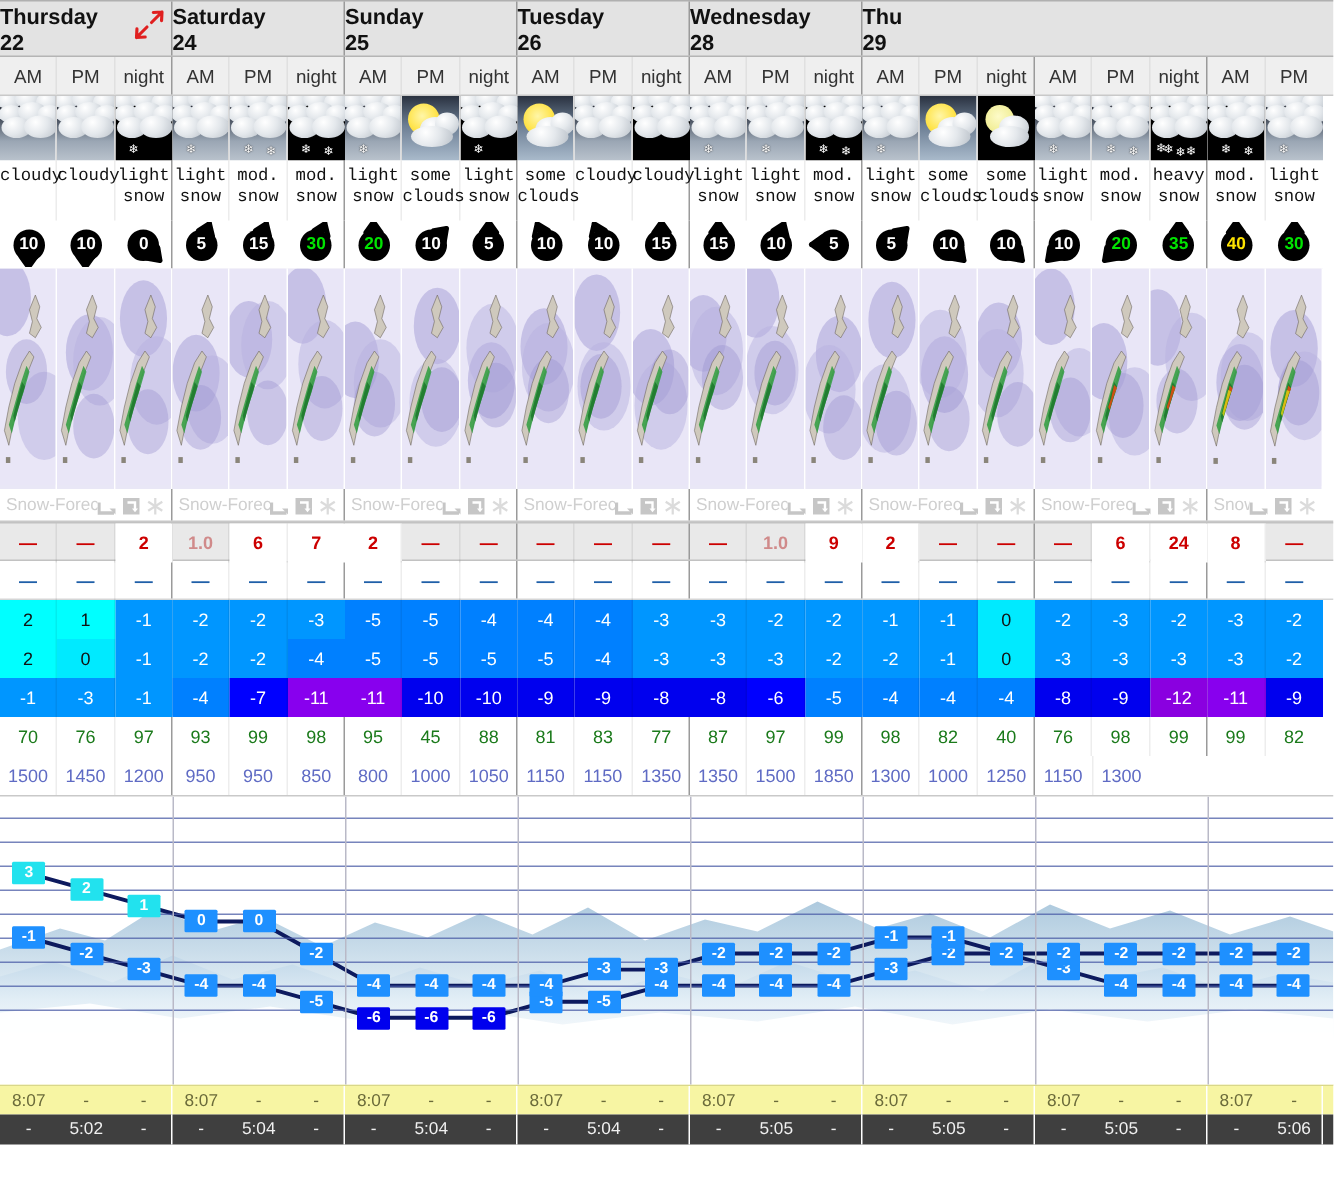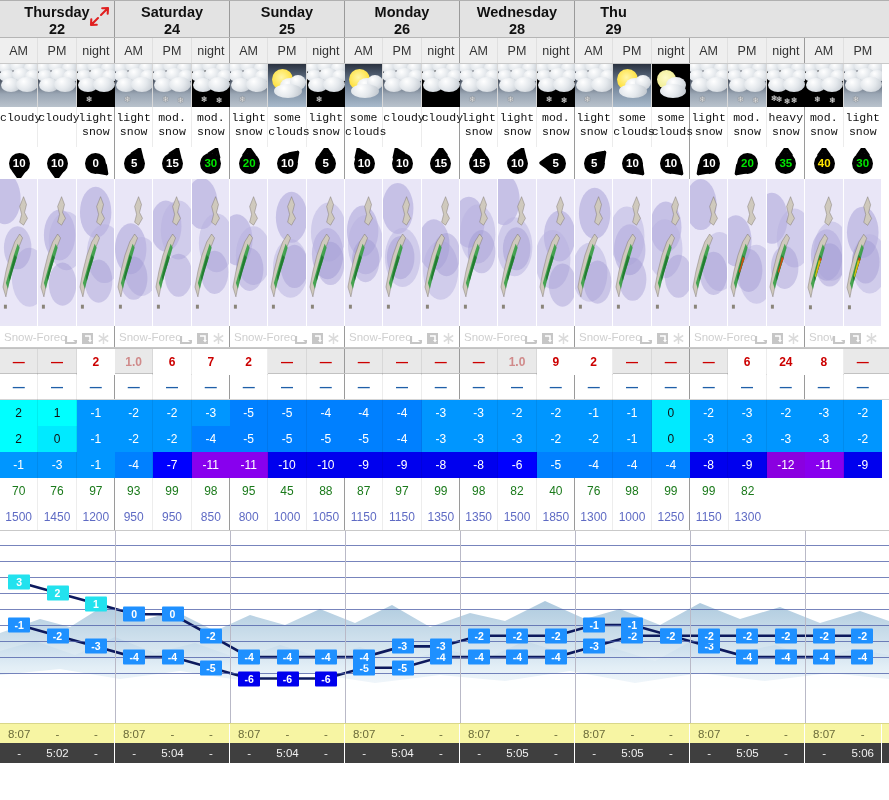--- a/index.html
+++ b/index.html
@@ -17,21 +17,21 @@
   
   .d3 { width:115px; }
   .d2 { width:77px; }
   .c { width:38.33px; }
   .d2 .c { width:38.5px; }
 
   
   .hdr-row { height:38px; background:#e3e3e3; border-bottom:1px solid #b5b5b5;
              border-top:1px solid #b0b0b0;}
   .hdr-row .day { align-items:center; justify-content:center; }
-  .hdr-day { width:100%; text-align:center; line-height:1.12; padding-top:3px;
+  .hdr-day { width:100%; text-align:left; line-height:1.12; padding-top:3px;
              font-size:14.5px; font-weight:bold; color:#111; position:relative; }
   .hdr-day .dnum { font-size:14.5px; font-weight:bold; display:block; }
   .hdr-day.accent { color:#6b6000; }
   .expand-ico { position:absolute; right:4px; top:4px; width:22px; height:22px; }
 
   
   .ampm-row { height:26px; background:#efefef; border-bottom:1px solid #c9c9c9; }
   .ampm-row .c { font-size:12.5px; color:#333; line-height:26px;
                  border-right:1px solid #e0e0e0; }
   .ampm-row .c:last-child { border-right:none; }
@@ -147,21 +147,21 @@
               <path d="M3 20 L10 13 M3 20 L8.8 19.7 M3 20 L3.3 14.2" stroke="#e02020" stroke-width="2.1" fill="none" stroke-linecap="round"></path>
             </svg></span></div>
       </div>
       <div class="day d3">
         <div class="hdr-day"><span>Saturday</span><span class="dnum">24</span></div>
       </div>
       <div class="day d3">
         <div class="hdr-day"><span>Sunday</span><span class="dnum">25</span></div>
       </div>
       <div class="day d3">
-        <div class="hdr-day"><span>Monday</span><span class="dnum">26</span></div>
+        <div class="hdr-day"><span>Tuesday</span><span class="dnum">26</span></div>
       </div>
       <div class="day d3">
         <div class="hdr-day"><span>Wednesday</span><span class="dnum">28</span></div>
       </div>
       <div class="day d2">
         <div class="hdr-day"><span>Thu</span><span class="dnum">29</span></div>
       </div>
     </div>
   <div class="row ampm-row" id="ampmRow">
       <div class="day d3">
@@ -1516,20 +1516,25 @@
       </div>
       <div class="day d3">
         <div class="cell c">93</div>
         <div class="cell c">99</div>
         <div class="cell c">98</div>
       </div>
       <div class="day d3">
         <div class="cell c">95</div>
         <div class="cell c">45</div>
         <div class="cell c">88</div>
+      </div>
+      <div class="day d3">
+        <div class="cell c">81</div>
+        <div class="cell c">83</div>
+        <div class="cell c">77</div>
       </div>
       <div class="day d3">
         <div class="cell c">87</div>
         <div class="cell c">97</div>
         <div class="cell c">99</div>
       </div>
       <div class="day d3">
         <div class="cell c">98</div>
         <div class="cell c">82</div>
         <div class="cell c">40</div>

